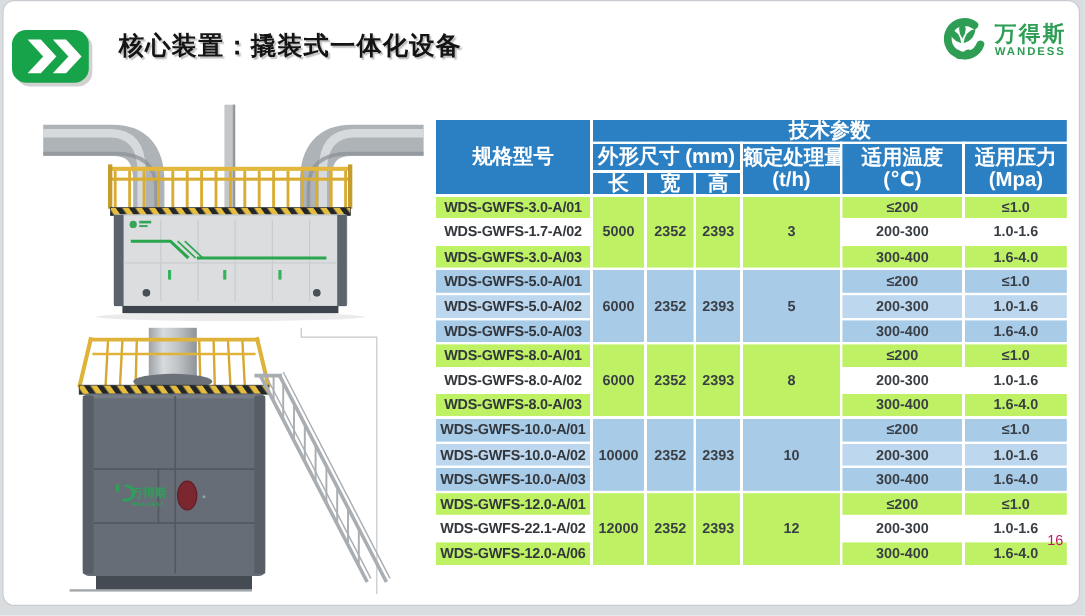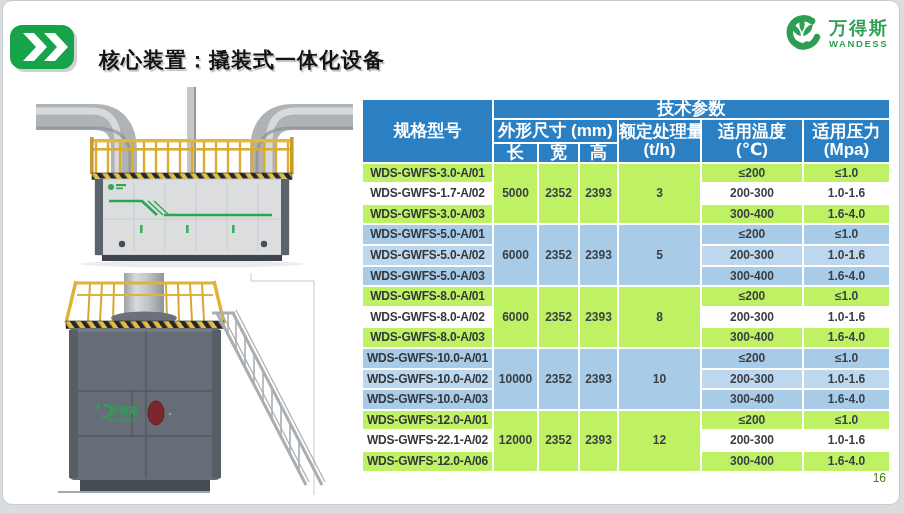--- a/index.html
+++ b/index.html
@@ -7,21 +7,21 @@
     width:904px;height:513px;position:relative;overflow:hidden;
     background:#d9dde0;
     font-family:"Liberation Sans","DejaVu Sans",sans-serif;
   }
   .slide{
     position:absolute;left:2px;top:0;width:898px;height:505px;
     background:#ffffff;border:1px solid #c8ccd0;border-radius:10px;
     box-sizing:border-box;overflow:hidden;
   }
   
-  .titlebar{position:absolute;left:7px;top:23px;display:flex;align-items:flex-end;gap:19px}
+  .titlebar{position:absolute;left:7px;top:23px;display:flex;align-items:flex-start;gap:19px}
   .chev-icon{width:70px;height:50px;display:block}
   .title{
     margin:0;font-size:21px;font-weight:800;color:#141414;letter-spacing:1px;
     text-shadow:1.5px 1.5px 1px rgba(110,110,110,.45);
   }
   
   .brand{position:absolute;right:10px;top:10px;display:flex;align-items:center;gap:4px}
   .brand-text{display:flex;flex-direction:column;line-height:1}
   .brand-cn{font-size:18px;font-weight:800;color:#2f9e55;letter-spacing:2px}
   .brand-en{font-size:9.5px;font-weight:700;color:#2f9e55;letter-spacing:1.6px;margin-top:2px}
@@ -45,21 +45,21 @@
   .spec .hr3 th{height:15px}
   .spec tbody td{height:18.6px}
   .c-model{text-align:left;padding-left:3px;font-size:11.5px;letter-spacing:-0.2px;color:#33373c}
   tr.b-pale  td{background:#bef264}
   tr.b-white td{background:#ffffff}
   tr.b-blue  td{background:#a8cbe8}
   tr.b-blueL td{background:#bdd7ee}
   td.m-light{background:#e7f0f8}
   td.m-blue{background:#a8cbe8}
   
-  .pagenum{position:absolute;right:13px;top:470px;font-size:12px;color:#4d7c0f}
+  .pagenum{position:absolute;right:13px;top:442px;font-size:12px;color:#be185d}
 </style>
 </head>
 <body>
 
 <div class="slide">
 
   <div class="titlebar">
     <svg class="chev-icon" viewBox="0 0 70 50">
       <rect x="3" y="4" rx="12" width="64" height="44" fill="rgba(0,0,0,0.18)"></rect>
       <rect x="0" y="1" rx="12" width="64" height="44" fill="#17a349"></rect>

